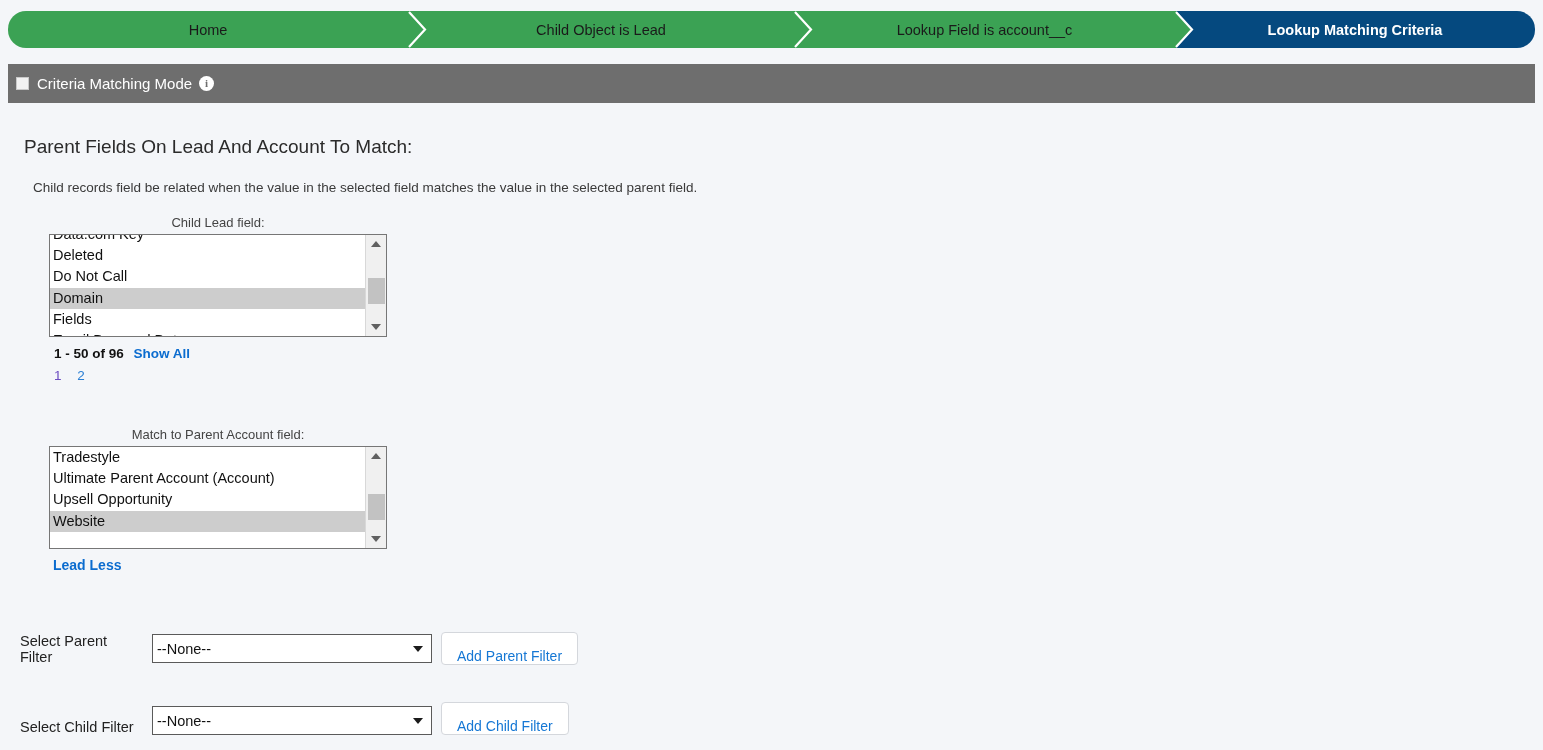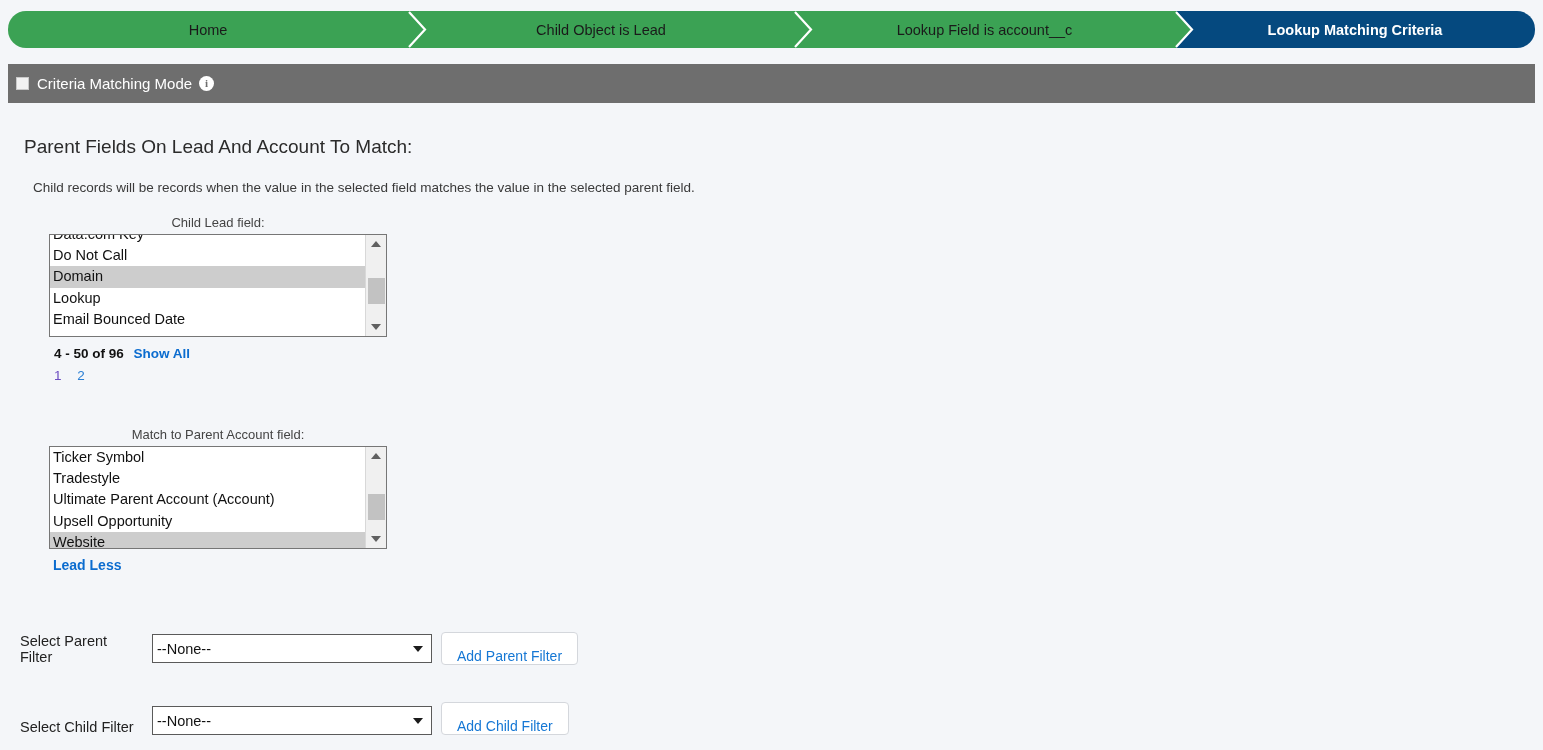--- a/index.html
+++ b/index.html
@@ -305,58 +305,58 @@
   </div>
 </div>
 
 <div class="mode-bar">
   <span class="mode-check"></span>
   <span class="mode-label">Criteria Matching Mode</span>
   <span class="info-icon">i</span>
 </div>
 
 <h1 class="page-title">Parent Fields On Lead And Account To Match:</h1>
-<div class="page-desc">Child records will be records when the value in the selected field matches the value in the selected parent field.</div>
+<div class="page-desc">Child records field be related when the value in the selected field matches the value in the selected parent field.</div>
 
 <div class="field-group-1">
   <div class="field-label">Child Lead field:</div>
   <div class="listbox offset-inner">
     <div class="opts">
       <div class="opt">Data.com Key</div>
+      <div class="opt">Deleted</div>
       <div class="opt">Do Not Call</div>
       <div class="opt selected">Domain</div>
-      <div class="opt">Lookup</div>
+      <div class="opt">Fields</div>
       <div class="opt">Email Bounced Date</div>
     </div>
     <div class="vscroll">
       <div class="vs-arrow vs-up">
           <span class="tri"></span>
         </div>
       <div class="vs-thumb thumb-a"></div>
       <div class="vs-arrow vs-down" style="position:absolute;bottom:0;left:0;">
           <span class="tri"></span>
         </div>
     </div>
   </div>
 </div>
 
 <div class="pager">
-  <span class="pager-count">4 - 50 of 96</span>
+  <span class="pager-count">1 - 50 of 96</span>
   <a class="show-all">Show All</a>
 </div>
 <div class="pager-pages">
   <a class="pg visited">1</a>
   <a class="pg unvisited">2</a>
 </div>
 
 <div class="field-group-2">
   <div class="field-label">Match to Parent Account field:</div>
   <div class="listbox">
     <div class="opts">
-      <div class="opt">Ticker Symbol</div>
       <div class="opt">Tradestyle</div>
       <div class="opt">Ultimate Parent Account (Account)</div>
       <div class="opt">Upsell Opportunity</div>
       <div class="opt selected">Website</div>
     </div>
     <div class="vscroll">
       <div class="vs-arrow vs-up">
           <span class="tri"></span>
         </div>
       <div class="vs-thumb thumb-b"></div>

